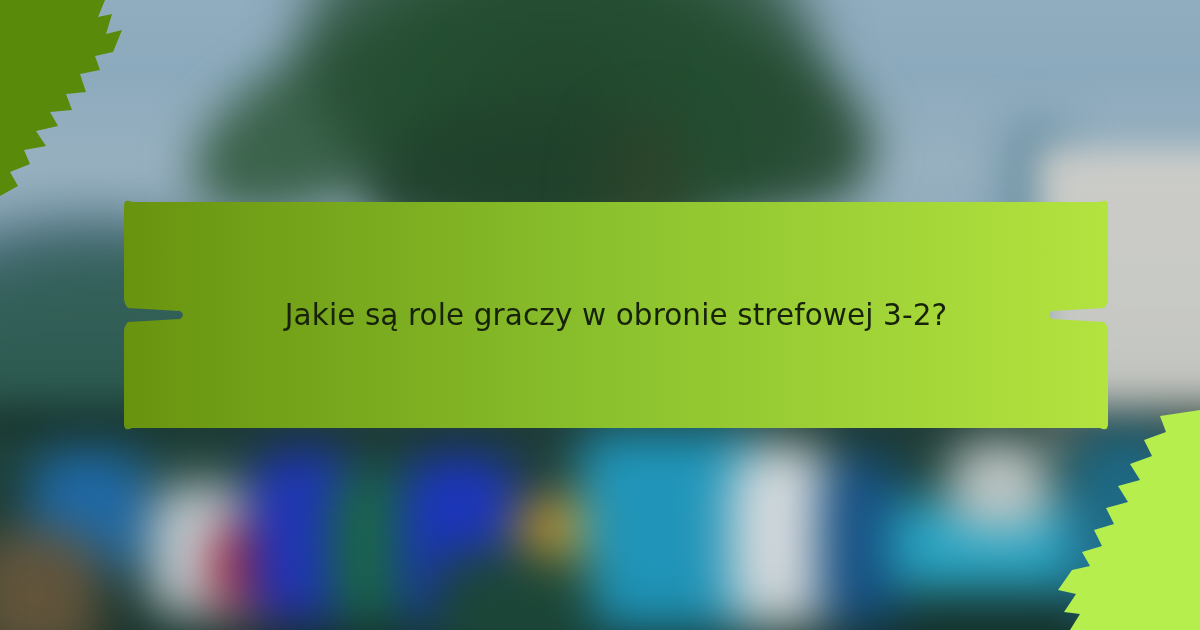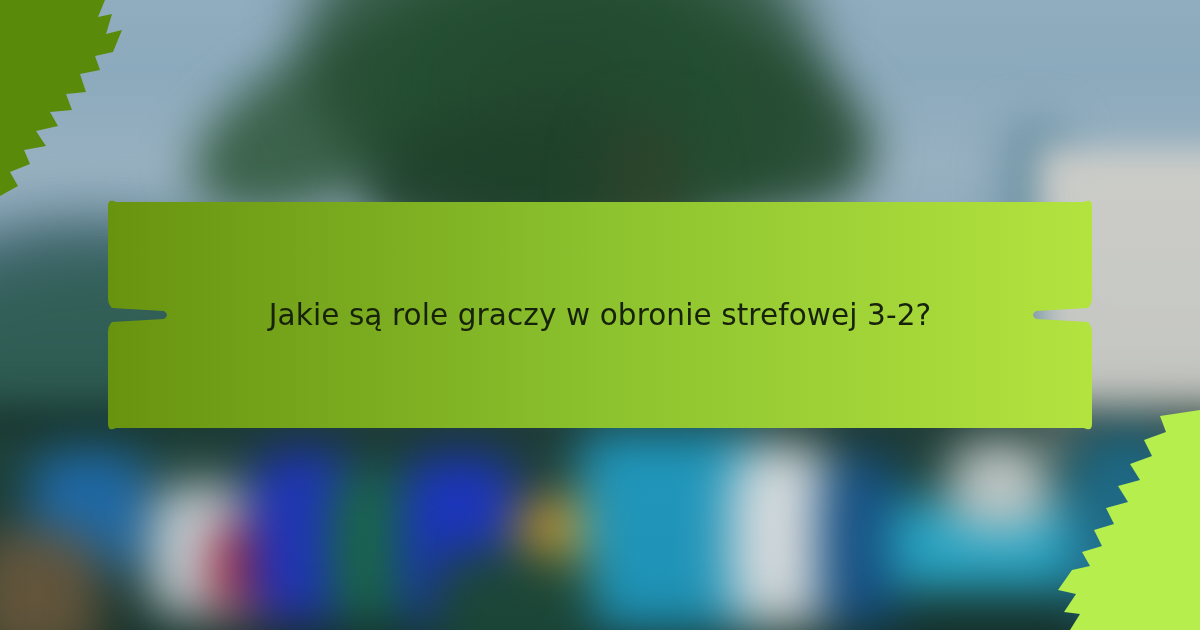--- a/index.html
+++ b/index.html
@@ -169,21 +169,21 @@
     width: 190px; height: 220px;
   }
   .torn-br {
     right: 0; bottom: 0;
     width: 190px; height: 220px;
   }
 
   
   .ribbon {
     position: absolute;
-    left: 108px;
+    left: 124px;
     top: 198px;
     width: 984px;
     height: 234px;
   }
   .ribbon svg { display: block; width: 100%; height: 100%; }
   .ribbon-label {
     position: absolute;
     left: 0; right: 0;
     top: 0; bottom: 0;
     display: flex;

